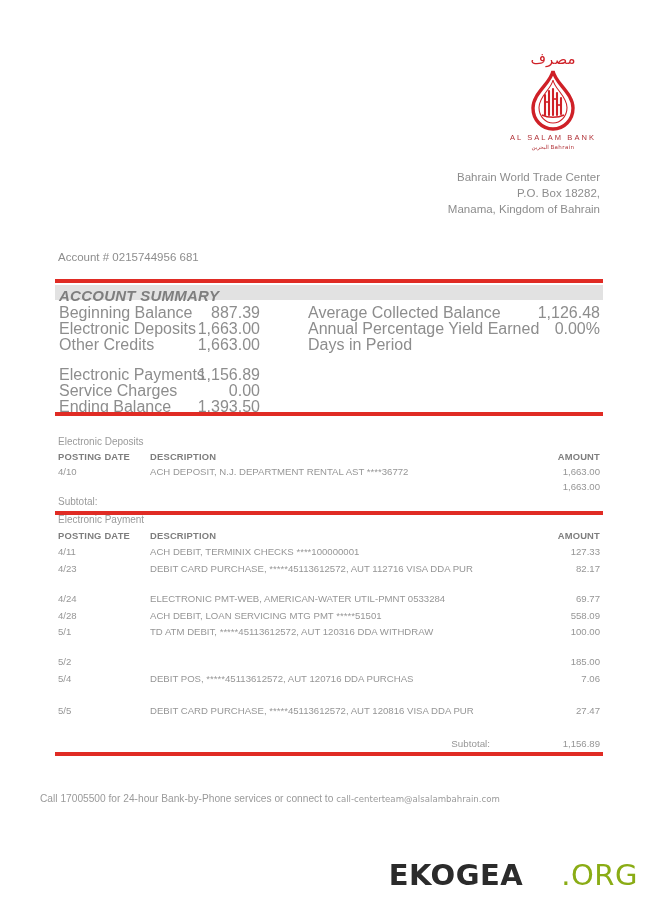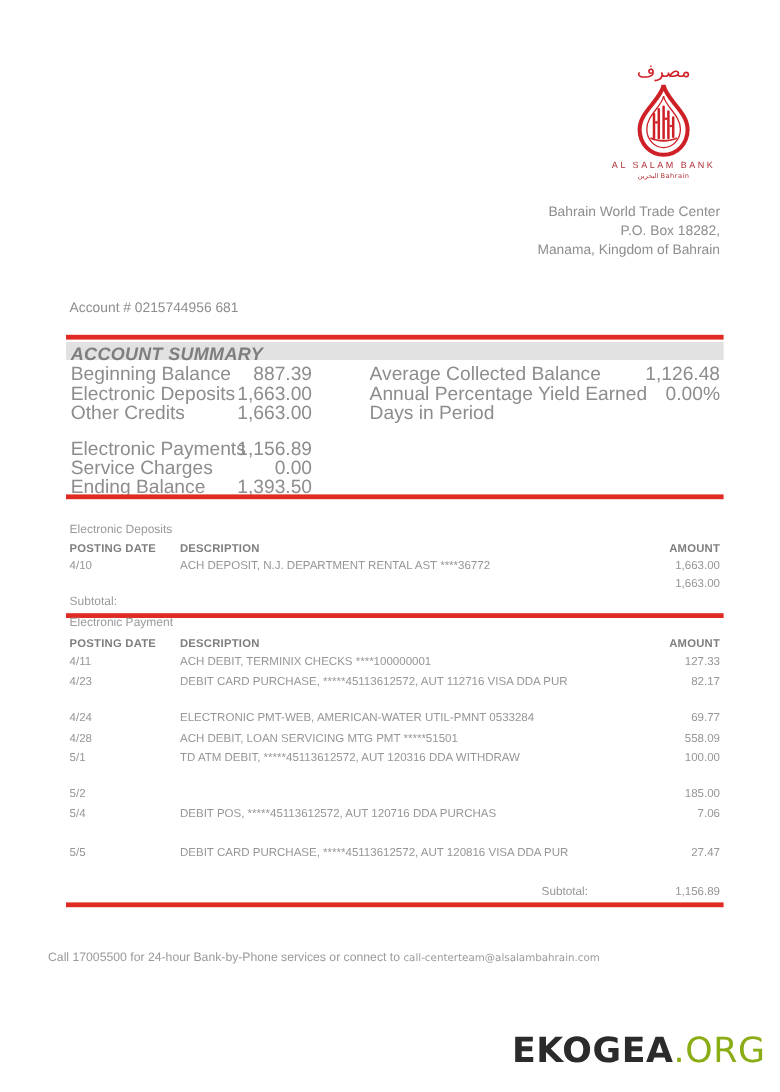--- a/index.html
+++ b/index.html
@@ -173,21 +173,21 @@
   .watermark {
     position: absolute;
     right: 12px;
     top: 858px;
     font-family: "DejaVu Sans", sans-serif;
     font-size: 29px;
     letter-spacing: .5px;
     white-space: nowrap;
   }
   .wm-dark { color: #2b2b2b; font-weight: bold; }
-  .wm-green { color: #8aac15; }
+  .wm-green { color: #8aac15; margin-left: 38px; }
 </style>
 </head>
 <body>
 
 <div class="page">
 
   <div class="logo-block">
     <div class="logo-arabic-top">مصرف</div>
     <div class="logo-mark">
       <svg width="56" height="62" viewBox="0 0 56 62">

